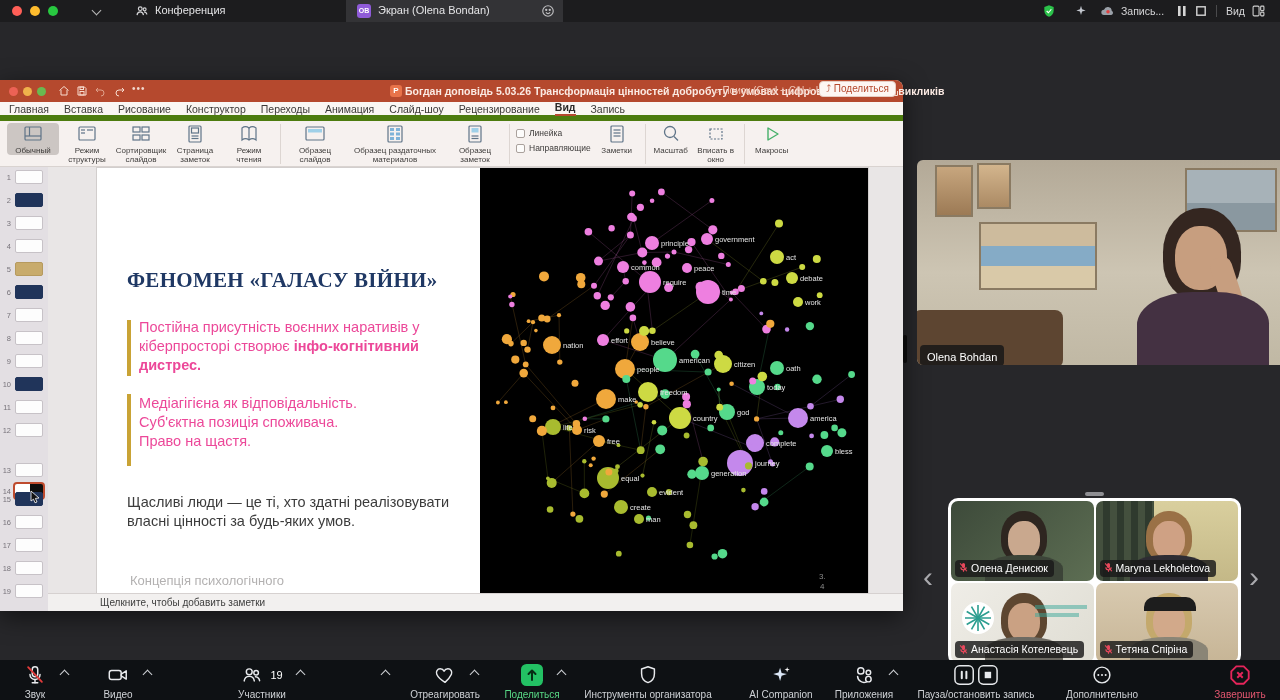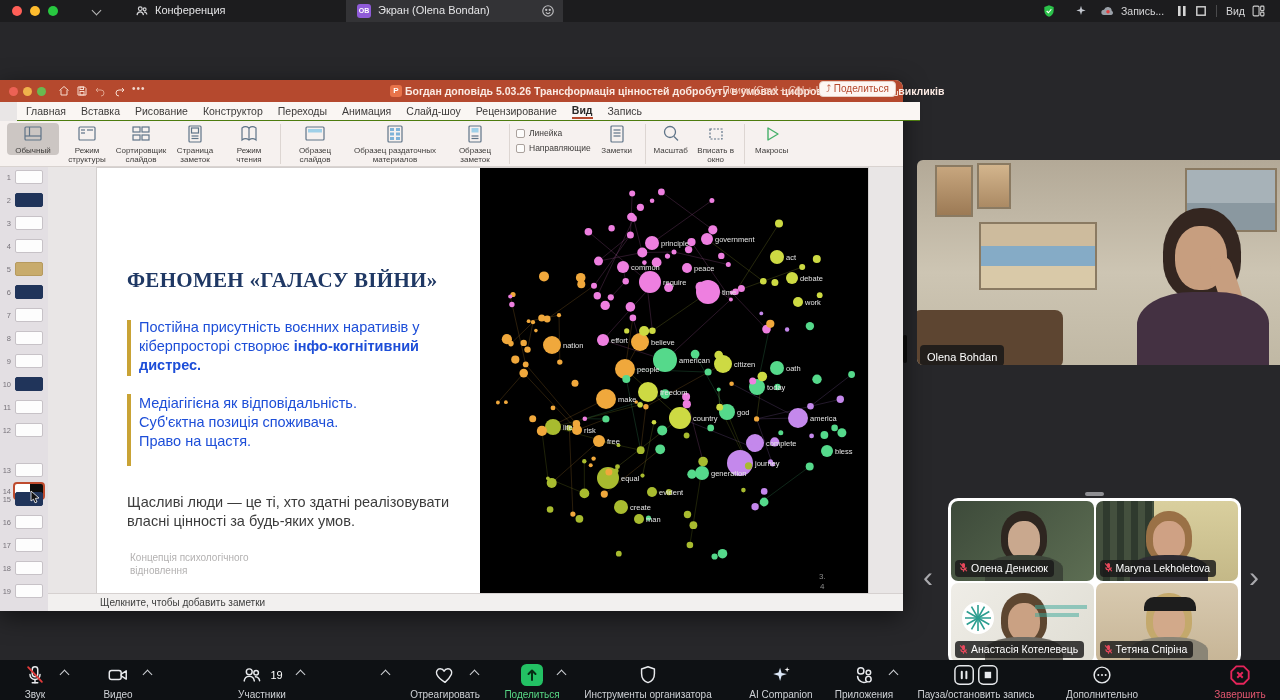--- a/index.html
+++ b/index.html
@@ -17,21 +17,21 @@
   .tb-right-txt { position:absolute; top:5px; font-size:10.5px; color:#d6d6d8; white-space:nowrap; }
   .mini-rect { position:absolute; top:7px; }
 
   
   #ppt-window { position:absolute; left:0; top:80px; width:903px; height:531px; background:#e9e6e6; border-radius:0 8px 8px 0; box-shadow:0 6px 24px rgba(0,0,0,.55); z-index:5; }
   #ppt-titlebar { position:absolute; left:0; top:0; width:100%; height:22px; background:#b5492e; border-radius:0 8px 0 0; }
   .ppt-dot { position:absolute; top:7px; width:9px; height:9px; border-radius:50%; opacity:.9; }
   #ppt-title { position:absolute; left:405px; top:5px; font-size:10.5px; font-weight:bold; color:#fbeae3; white-space:nowrap; }
   #ppt-logo { position:absolute; left:390px; top:5px; width:12px; height:12px; background:#e8734a; border-radius:3px; color:#fff; font-size:8px; font-weight:bold; text-align:center; line-height:12px; }
   #ppt-search { position:absolute; left:714px; top:5px; font-size:10px; color:#eec4b4; }
-  #ribbon-tabs { position:absolute; left:17px; top:22px; width:100%; height:19px; background:#faf6f3; border-bottom:1px solid #4d7c0f; display:flex; align-items:center; gap:15px; padding-left:9px; }
+  #ribbon-tabs { position:absolute; left:0; top:22px; width:100%; height:19px; background:#faf6f3; border-bottom:6px solid #4d7c0f; display:flex; align-items:center; gap:15px; padding-left:9px; }
   .rtab { font-size:10.5px; color:#3c3a39; white-space:nowrap; cursor:default; }
   .rtab.active { color:#2b2a29; border-bottom:2px solid #b5492e; padding-bottom:1px; font-weight:bold; }
   #ribbon-share { position:absolute; right:7px; top:1px; font-size:10px; color:#b5492e; border:1px solid #e6cdc3; background:#fdf6f3; border-radius:4px; padding:1px 6px 2px 6px; }
   #ribbon-tools { position:absolute; left:0; top:41px; width:100%; height:46px; background:#f6f1ef; border-bottom:1px solid #d9d3d0; display:flex; align-items:flex-start; padding:2px 0 0 6px; }
   .rtool { display:flex; flex-direction:column; align-items:center; width:52px; margin:0 1px; }
   .rtool.wide { width:98px; } .rtool.med { width:58px; }
   .rtool .ric { height:22px; display:flex; align-items:center; justify-content:center; }
   .rtool .rlab { font-size:8px; color:#3e3c3b; text-align:center; line-height:1.15; margin-top:1px; }
   .rtool.selected { background:#ccc6c3; border-radius:4px; }
   .rsep { width:1px; height:40px; background:#ddd6d2; margin:1px 4px 0 4px; }
@@ -46,23 +46,23 @@
   .thumb-num { position:absolute; left:1px; top:3px; width:10px; font-size:7.5px; color:#77737a; text-align:right; }
   .thumb-box { position:absolute; left:15px; top:0; width:28px; height:14px; border-radius:2px; border:1px solid #c7c2c7; background:#fdfdfd; }
   .thumb-box.navy { background:#20345a; border-color:#20345a; }
   .thumb-box.gold { background:#c8ab6c; border-color:#b69a5e; }
   .thumb-box.current { background:linear-gradient(90deg,#ffffff 0 55%,#0d0d0d 55% 100%); border:2px solid #bf4b2e; left:13px; top:-2px; width:32px; height:18px; border-radius:4px; }
 
   
   #slide { position:absolute; left:97px; top:88px; width:771px; height:425px; background:#ffffff; box-shadow:0 0 0 1px #d2cecd; overflow:hidden; }
   #slide-title { position:absolute; left:30px; top:100px; font-family:"Liberation Serif", serif; font-size:21px; font-weight:bold; color:#1f3864; letter-spacing:.3px; }
   .gold-bar { position:absolute; left:30px; width:4px; background:#c9a335; }
-  .slide-text { position:absolute; left:42px; font-size:14.5px; color:#1d4ed8; line-height:1.32; width:342px; }
+  .slide-text { position:absolute; left:42px; font-size:14.5px; color:#ec4899; line-height:1.32; width:342px; }
   #slide-para { position:absolute; left:30px; font-size:14.5px; color:#3c3c3c; line-height:1.32; width:356px; }
-  #slide-foot { position:absolute; left:33px; top:383px; font-size:10px; color:#b3b1b1; line-height:1.3; }
+  #slide-foot { position:absolute; left:33px; top:405px; font-size:13px; color:#b3b1b1; line-height:1.3; }
   #graph-wrap { position:absolute; left:383px; top:0; width:388px; height:425px; background:#000; }
   #page-note { position:absolute; left:722px; top:404px; font-size:8px; color:#8b8b8b; line-height:1.25; text-align:center; }
   #notes-bar { position:absolute; left:48px; top:513px; width:855px; height:18px; background:#f2f0ef; border-top:1px solid #d6d1d0; }
   #notes-bar span { position:absolute; left:52px; top:3px; font-size:10px; color:#3d3d3d; }
 
   
   #main-video { position:absolute; left:917px; top:160px; width:363px; height:205px; background:linear-gradient(180deg,#b3a997 0%,#cdc5b3 55%,#c0b8a4 100%); border-radius:6px 0 0 6px; overflow:hidden; z-index:6; }
   .painting { position:absolute; border:2px solid #8a7a62; }
   #mv-person-hair { position:absolute; left:246px; top:48px; width:78px; height:92px; background:#342620; border-radius:48% 48% 42% 42%; }
   #mv-person-face { position:absolute; left:258px; top:66px; width:52px; height:64px; background:#c79e7f; border-radius:46%; }

